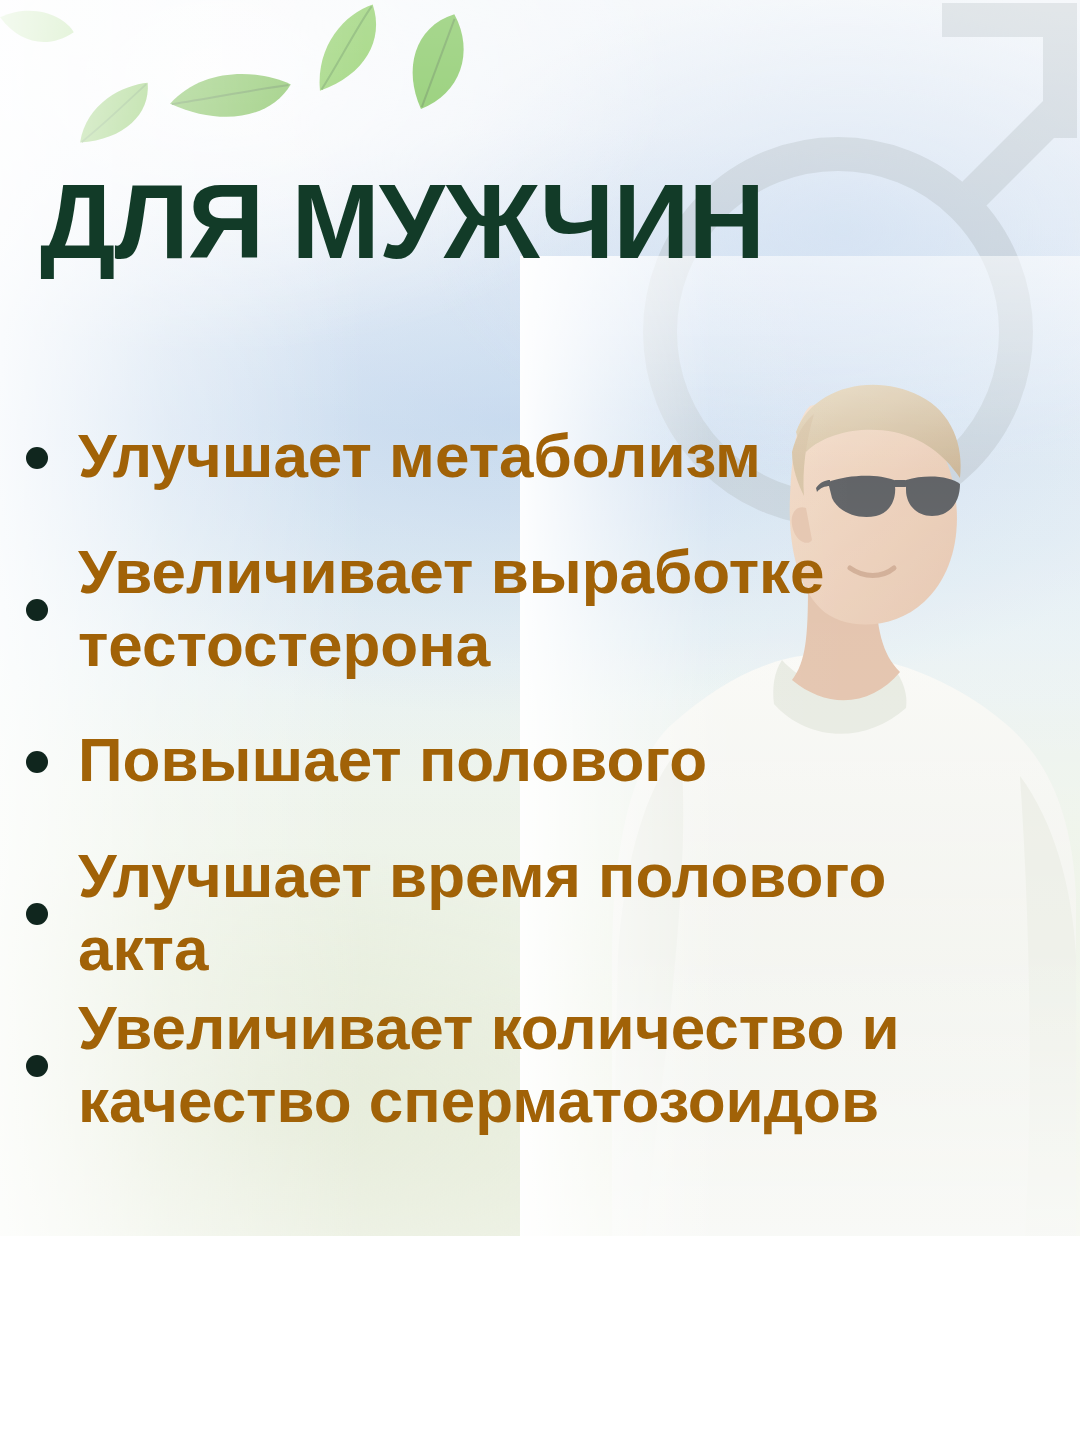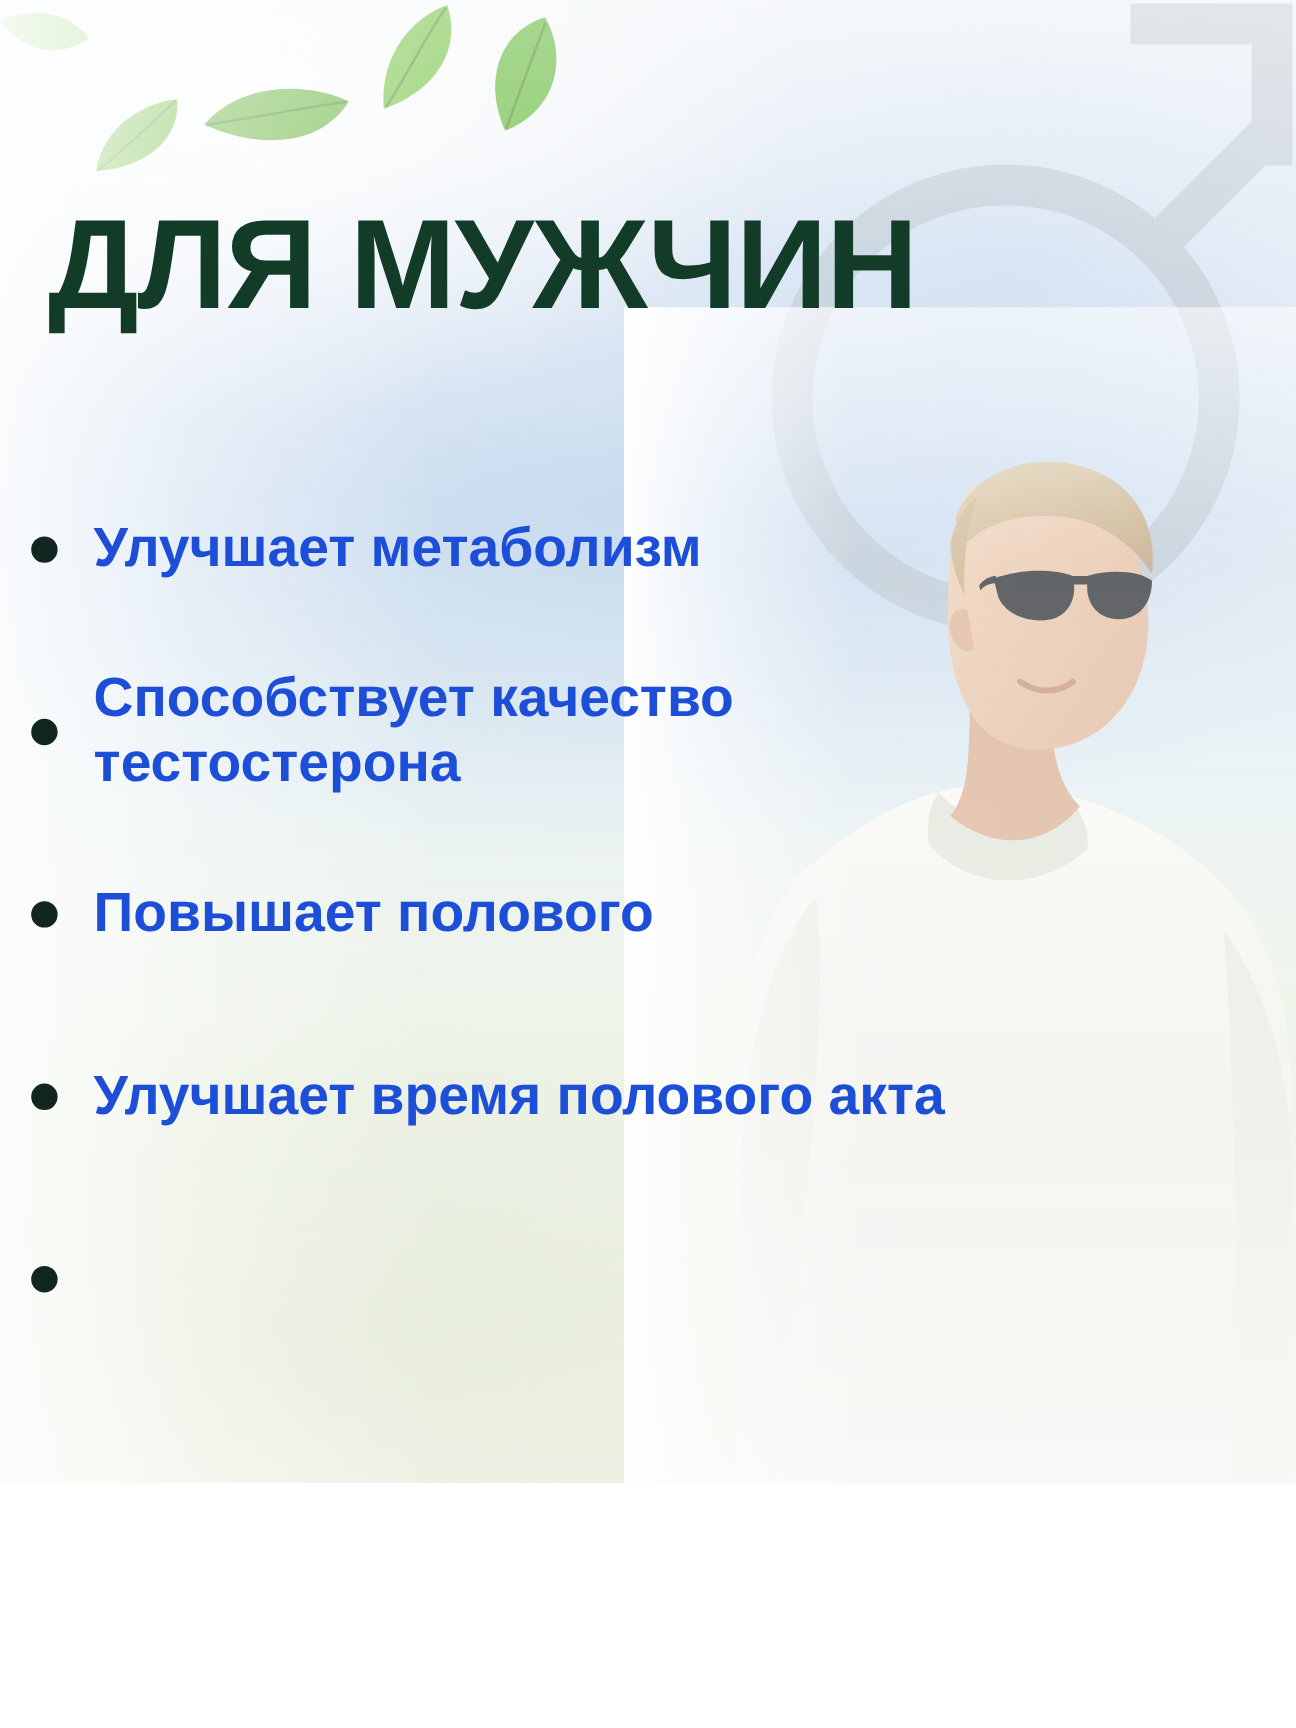--- a/index.html
+++ b/index.html
@@ -133,24 +133,24 @@
   .bullet .dot {
     flex: 0 0 auto;
     width: 22px;
     height: 22px;
     border-radius: 50%;
     background: #10261e;
     margin-right: 30px;
     margin-top: 4px;
   }
   .bullet .txt {
-    font-size: 46px;
+    font-size: 62px;
     line-height: 1.18;
     font-weight: 700;
-    color: #1d4ed8;
+    color: #a16207;
     max-width: 950px;
   }
   .bullet.b2 .txt { max-width: 790px; }
   .bullet.b5 .txt { max-width: 840px; }
 </style>
 </head>
 <body>
 
 <div id="poster">
 
@@ -239,28 +239,29 @@
 
   <h1 class="title">ДЛЯ МУЖЧИН</h1>
 
   <ul class="bullets">
     <li class="bullet b1">
       <span class="dot"></span>
       <span class="txt">Улучшает метаболизм</span>
     </li>
     <li class="bullet b2">
       <span class="dot"></span>
-      <span class="txt">Способствует качество тестостерона</span>
+      <span class="txt">Увеличивает выработке тестостерона</span>
     </li>
     <li class="bullet b3">
       <span class="dot"></span>
       <span class="txt">Повышает полового</span>
     </li>
     <li class="bullet b4">
       <span class="dot"></span>
       <span class="txt">Улучшает время полового акта</span>
     </li>
     <li class="bullet b5">
       <span class="dot"></span>
+      <span class="txt">Увеличивает количество и качество сперматозоидов</span>
     </li>
   </ul>
 
 </div>
 
 </body></html>

